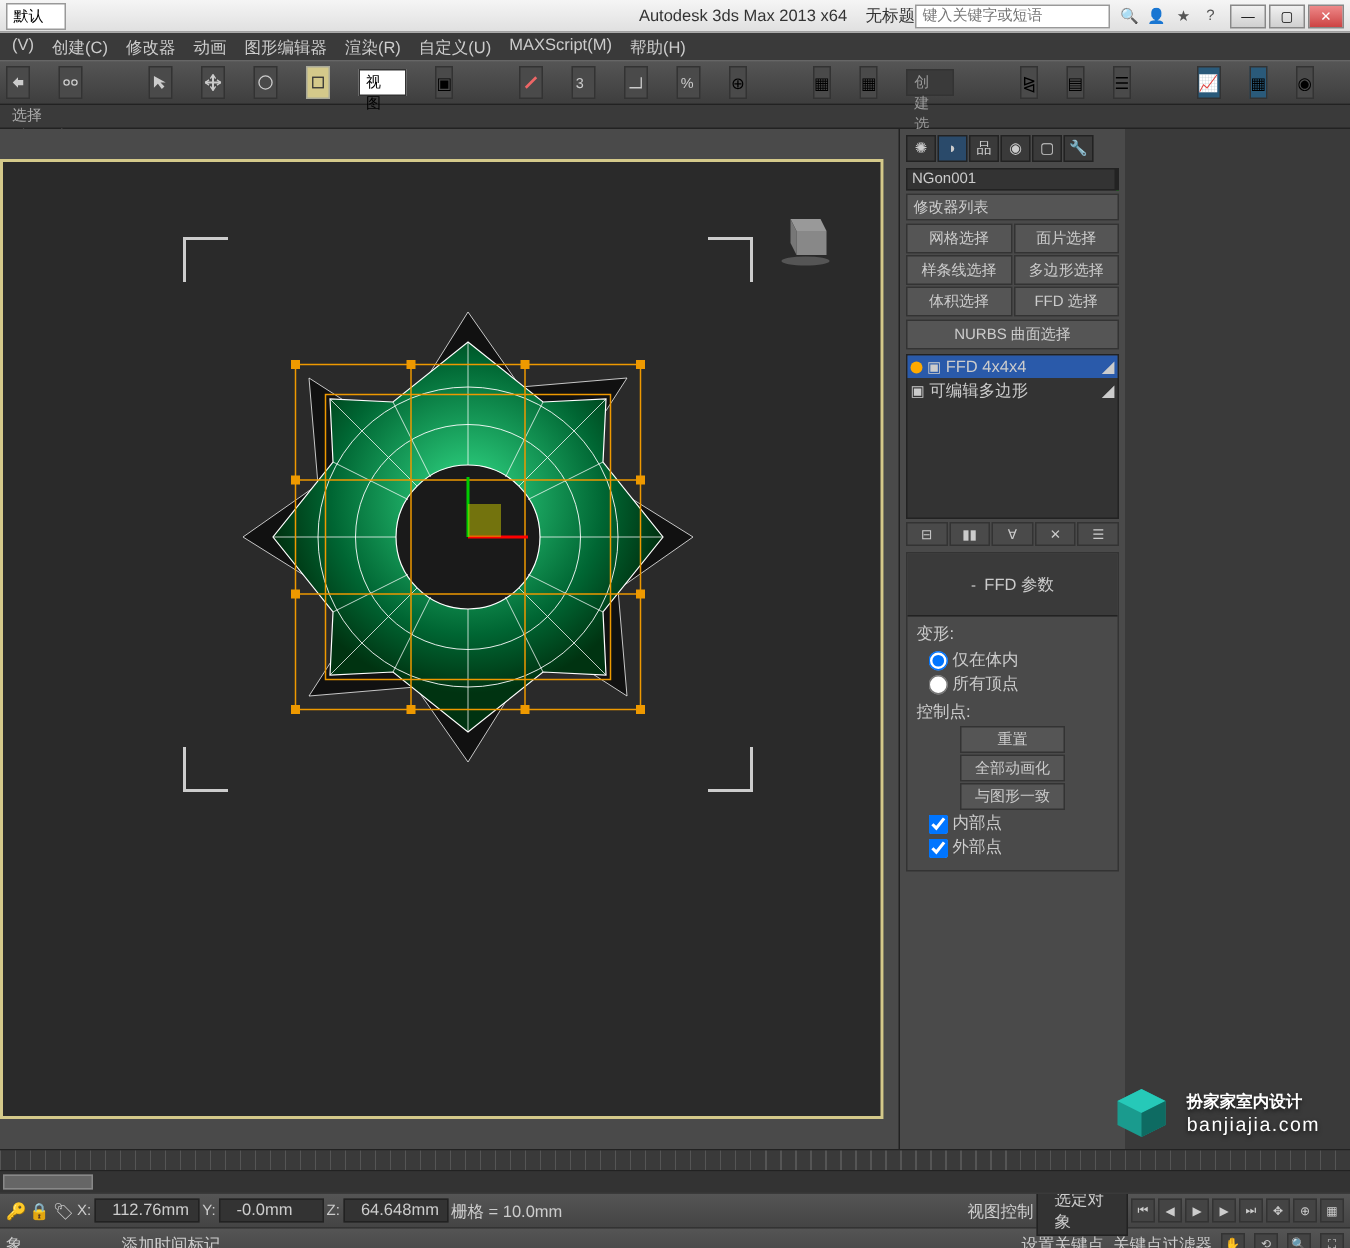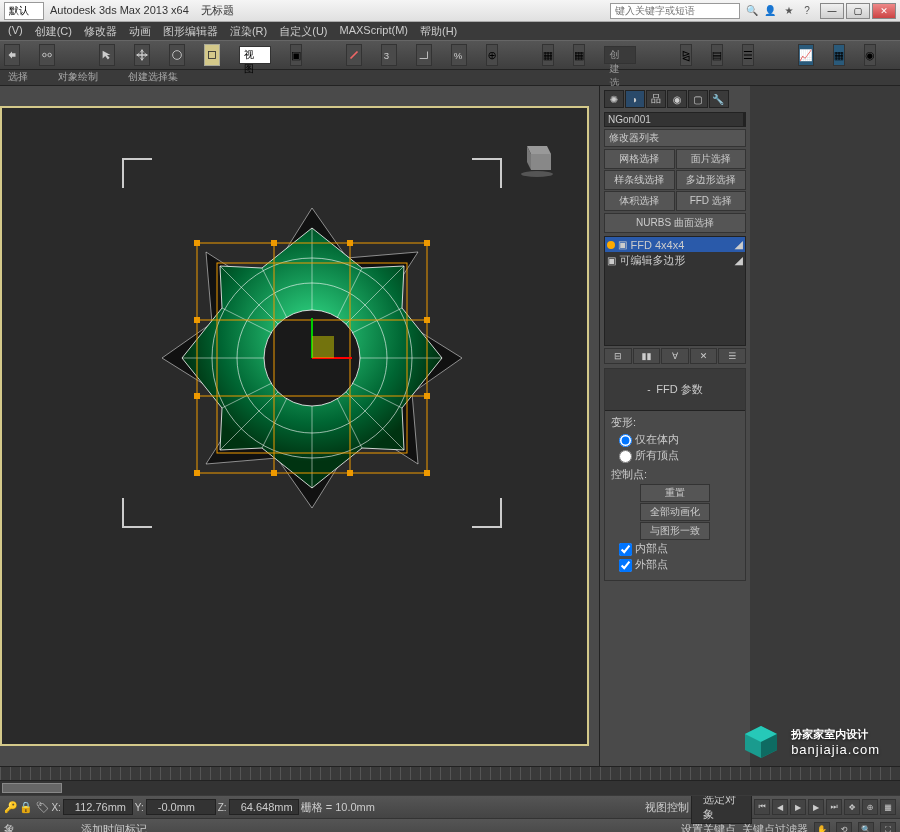--- a/index.html
+++ b/index.html
@@ -1,36 +1,36 @@
 <!DOCTYPE html>
 <html><head>
 <meta charset="utf-8">
 <style>
 * { margin:0; padding:0; box-sizing:border-box; font-family:"Microsoft YaHei",Arial,sans-serif; font-size:11px; }
 body { width:900px; height:832px; background:#4a4a4a; overflow:hidden; position:relative; }
 .titlebar { height:22px; background:linear-gradient(#f5f5f5,#e0e0e0); display:flex; align-items:center; padding:0 4px; border-bottom:1px solid #aaa; }
 .titlebar .dropdown { background:#fff; border:1px solid #999; padding:1px 14px 1px 4px; margin-right:6px; font-size:10px; }
-.titlebar .title { flex:1; text-align:left; font-size:11px; color:#333; }
+.titlebar .title { flex:1; text-align:right; font-size:11px; color:#333; }
 .titlebar .search { background:#fff; border:1px solid #999; width:130px; height:16px; padding:0 4px; font-size:10px; color:#999; }
 .titlebar .ticons { display:flex; gap:4px; margin:0 6px; }
 .titlebar .ticons span { width:14px; height:14px; display:inline-flex;align-items:center;justify-content:center;font-size:10px;color:#555; }
 .winbtns { display:flex; gap:2px; }
 .winbtns div { width:24px; height:16px; background:linear-gradient(#f0f0f0,#d0d0d0); border:1px solid #888; display:flex;align-items:center;justify-content:center;font-size:9px; }
 .winbtns .close { background:linear-gradient(#e88,#c44); color:#fff; }
 .menubar { height:18px; background:#3a3a3a; display:flex; padding-left:2px; }
 .menubar span { color:#ccc; padding:2px 6px; font-size:11px; }
 .toolbar { height:30px; background:linear-gradient(#555,#3e3e3e); border-top:1px solid #666; border-bottom:1px solid #222; display:flex; align-items:center; padding:0 4px; gap:19px; }
 .tbtn { width:22px; height:22px; background:#4a4a4a; border:1px solid #333; display:flex;align-items:center;justify-content:center; }
 .tbtn.sel { background:#d4c98a; border-color:#aa9; }
 .tbtn.blue { background:#2a5a7a; }
 .tbtn svg { width:14px; height:14px; }
 .tsep { width:1px; height:20px; background:#666; margin:0 3px; }
 .tdrop { background:#fff; border:1px solid #333; padding:1px 16px 1px 4px; font-size:10px; height:18px; }
 .tdrop.dark { background:#3a3a3a; color:#999; }
-.subbar { height:16px; background:#3a3a3a; display:flex; padding-left:8px; border-bottom:1px solid #222; }
+.subbar { height:16px; background:#3a3a3a; display:flex; padding-left:8px; border-bottom:1px solid #222;flex-direction:column; }
 .subbar span { color:#aaa; font-size:10px; margin-right:30px; }
 .main { display:flex; height:680px; }
 .viewport { flex:1; background:#4a4a4a; position:relative; border-right:1px solid #222; }
 .vpcanvas { position:absolute; top:20px; left:0; right:10px; bottom:20px; background:#2a2a2a; border:2px solid #d4c98a; }
 .vcube { position:absolute; top:30px; right:30px; width:40px; height:40px; }
 .brackets { position:absolute; top:50px; left:120px; width:380px; height:370px; }
 .brackets .br { position:absolute; width:30px; height:30px; border:2px solid #ccc; }
 .brackets .tl { top:0; left:0; border-right:none; border-bottom:none; }
 .brackets .tr { top:0; right:0; border-left:none; border-bottom:none; }
 .brackets .bl { bottom:0; left:0; border-right:none; border-top:none; }

